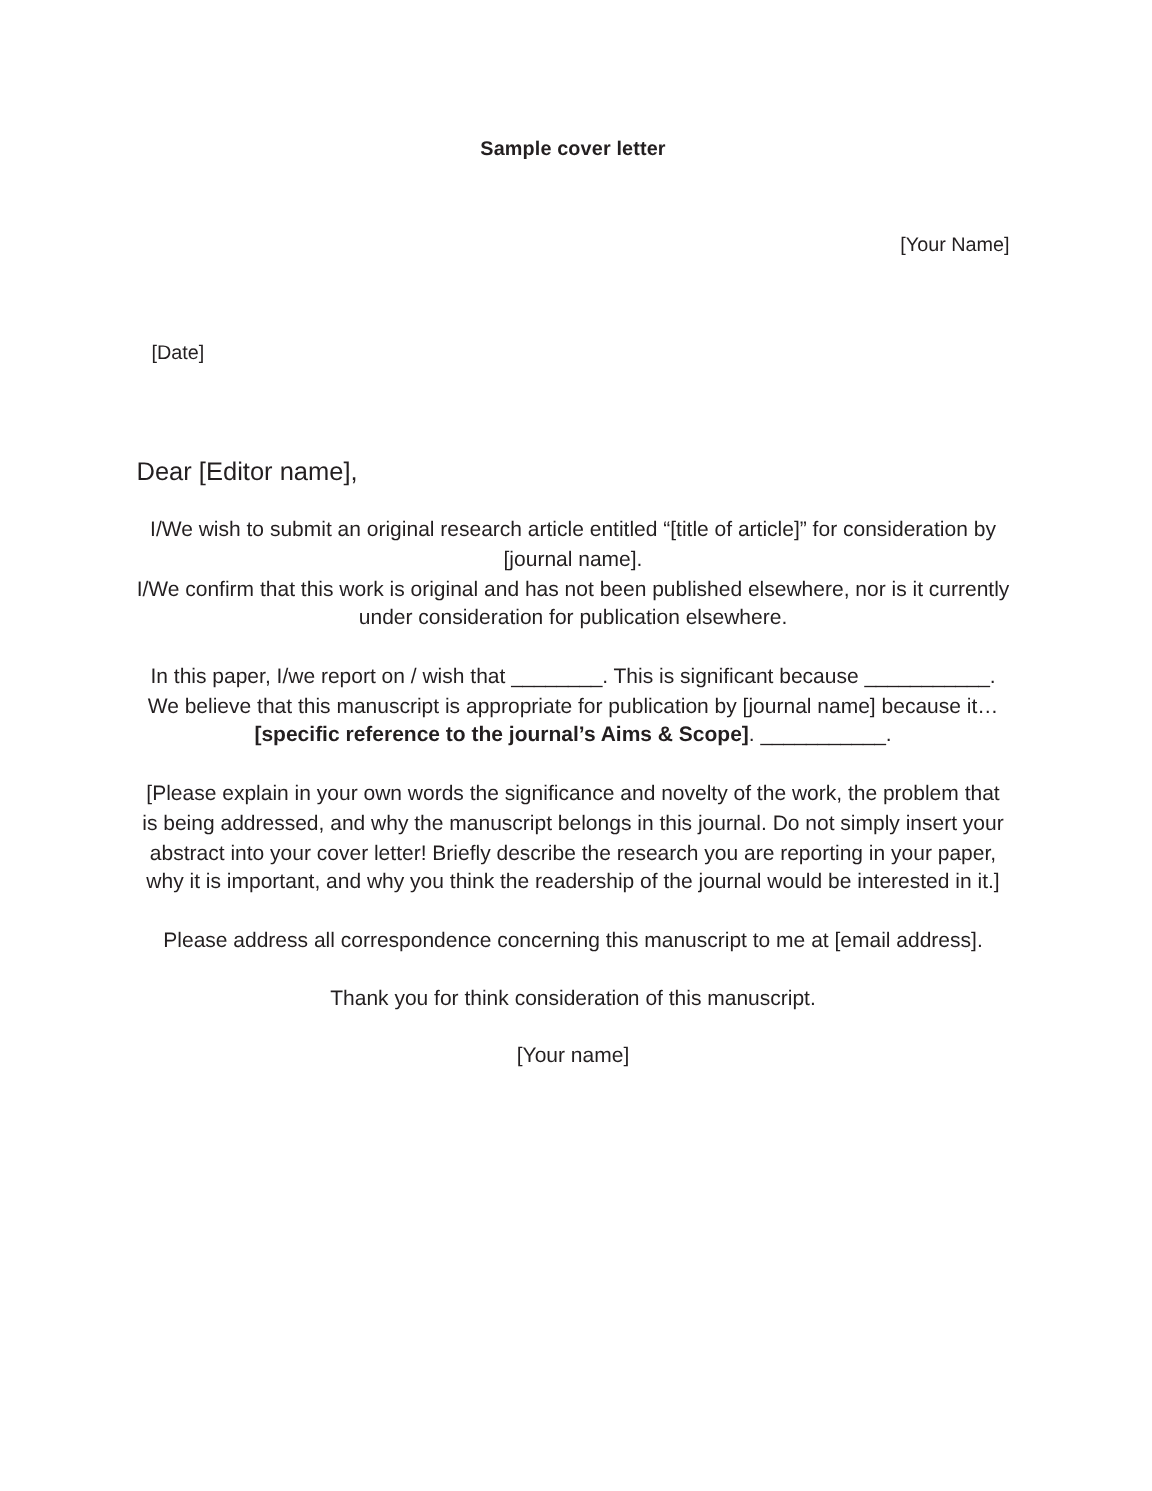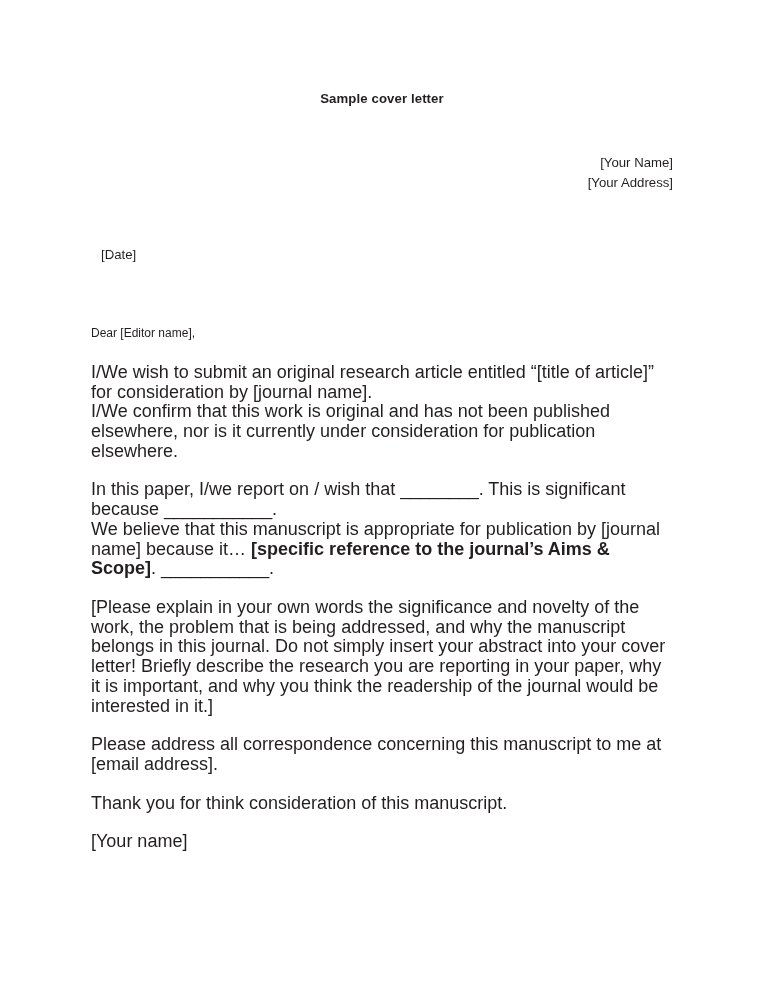--- a/index.html
+++ b/index.html
@@ -46,31 +46,31 @@
     display: block;
     white-space: nowrap;
   }
   .date-line {
     font-size: 13.2px;
     line-height: 19.7px;
     margin: 10px;
     padding-top: 42px;
   }
   .salutation {
-    font-size: 12px;
+    font-size: 17px;
     line-height: 19.7px;
     margin: 0;
     padding-top: 50px;
   }
   .para {
-    font-size: 18px;
+    font-size: 14px;
     line-height: 19.7px;
     margin: 0;
     padding-top: 19px;
-    text-align: left;
+    text-align: center;
   }
   .para.gap-large {
     padding-top: 66px;
   }
   .bold-seg {
     font-weight: bold;
   }
   .blank {
     letter-spacing: -0.2px;
   }
@@ -78,21 +78,20 @@
 </head>
 <body>
 
 <div class="page">
   <div class="content">
 
     <div class="doc-title">Sample cover letter</div>
 
     <div class="address-block">
       <span class="address-line">[Your Name]</span>
-      <span class="address-line">[Your Address]</span>
     </div>
 
     <div class="date-line">[Date]</div>
 
     <div class="salutation">Dear [Editor name],</div>
 
     <div class="para">
       <span>I/We wish to submit an original research article entitled “[title of article]” for consideration by [journal name].</span><br>
       <span>I/We confirm that this work is original and has not been published elsewhere, nor is it currently under consideration for publication elsewhere.</span>
     </div>

